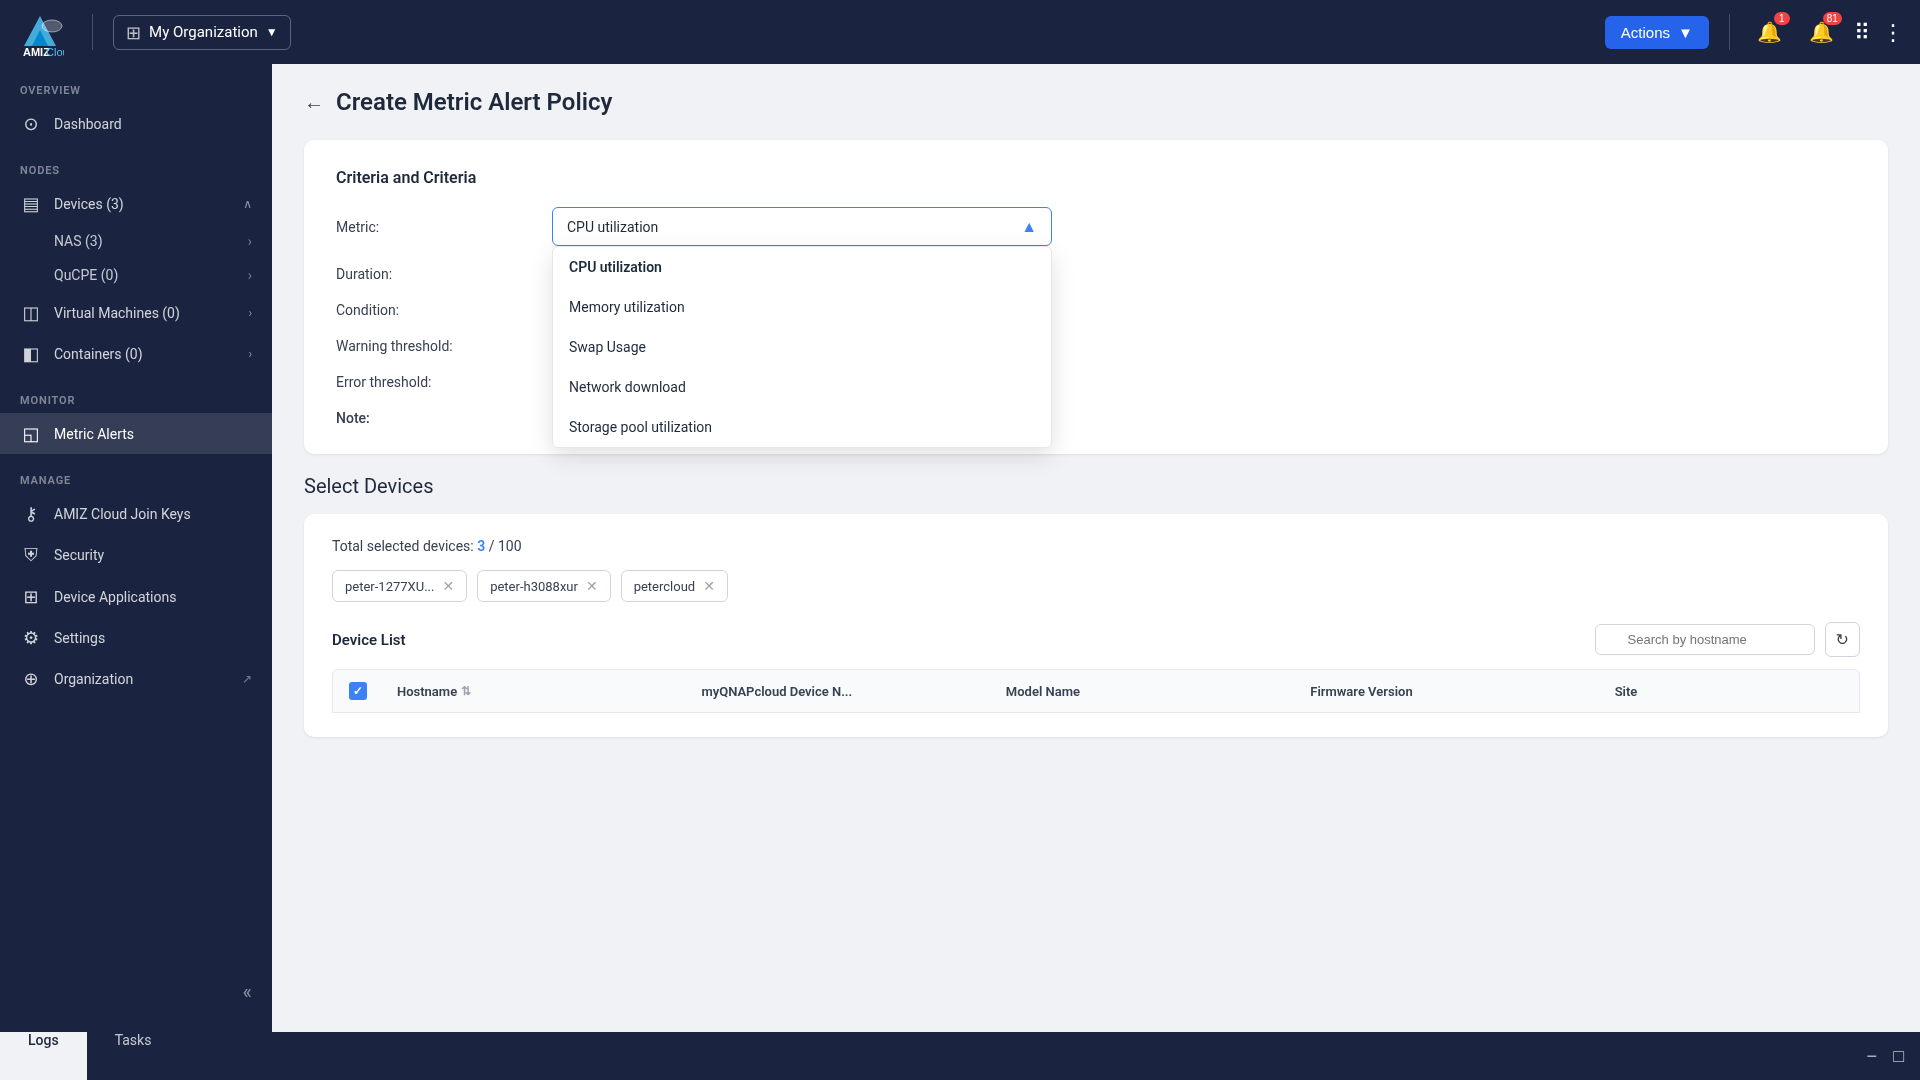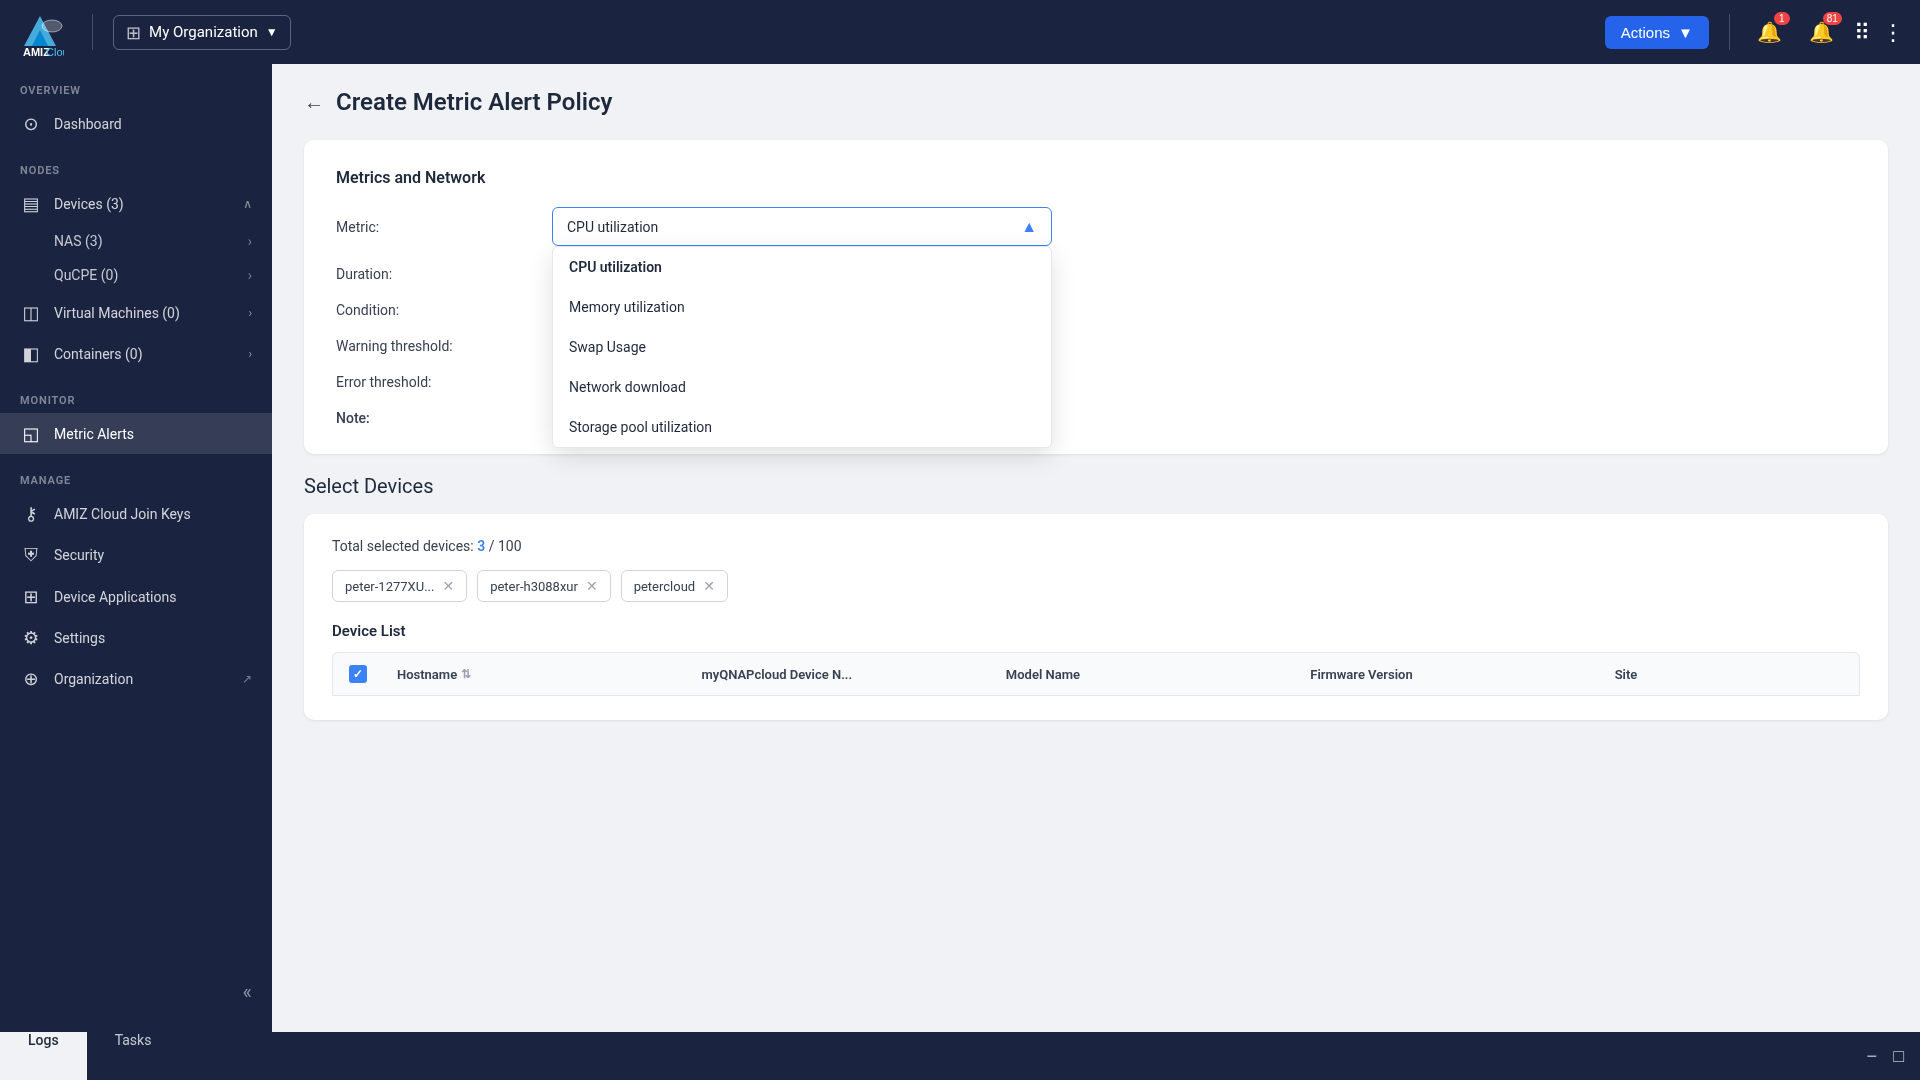--- a/index.html
+++ b/index.html
@@ -524,21 +524,21 @@
     </div>
   </div>
 
   <div class="content">
     <div class="page-header">
       <span class="back-arrow">←</span>
       <h1 class="page-title">Create Metric Alert Policy</h1>
     </div>
 
     <div class="card">
-      <div class="section-title">Metrics and Network</div>
+      <div class="section-title">Criteria and Criteria</div>
 
       <div class="form-row">
         <div class="form-label">Metric:</div>
         <div class="dropdown-wrapper">
           <div class="dropdown-trigger">
             <span>CPU utilization</span>
             <span class="dropdown-trigger-arrow">▲</span>
           </div>
           <div class="dropdown-menu">
             <div class="dropdown-item selected">CPU utilization</div>
@@ -593,20 +593,27 @@
           <span class="device-tag-remove">✕</span>
         </div>
         <div class="device-tag">
           <span>petercloud</span>
           <span class="device-tag-remove">✕</span>
         </div>
       </div>
 
       <div class="device-list-header">
         <span class="device-list-title">Device List</span>
+        <div class="device-list-controls">
+          <div class="search-wrapper">
+            <span class="search-icon-inner">🔍</span>
+            <input class="search-input" type="text" placeholder="Search by hostname" style="">
+          </div>
+          <button class="refresh-btn">↻</button>
+        </div>
       </div>
 
       <div class="table-header-row">
         <div class="table-header-cell col-check">
           <div class="checkbox-blue">✓</div>
         </div>
         <div class="table-header-cell col-hostname">
           <span>Hostname</span>
           <span class="sort-icon">⇅</span>
         </div>

